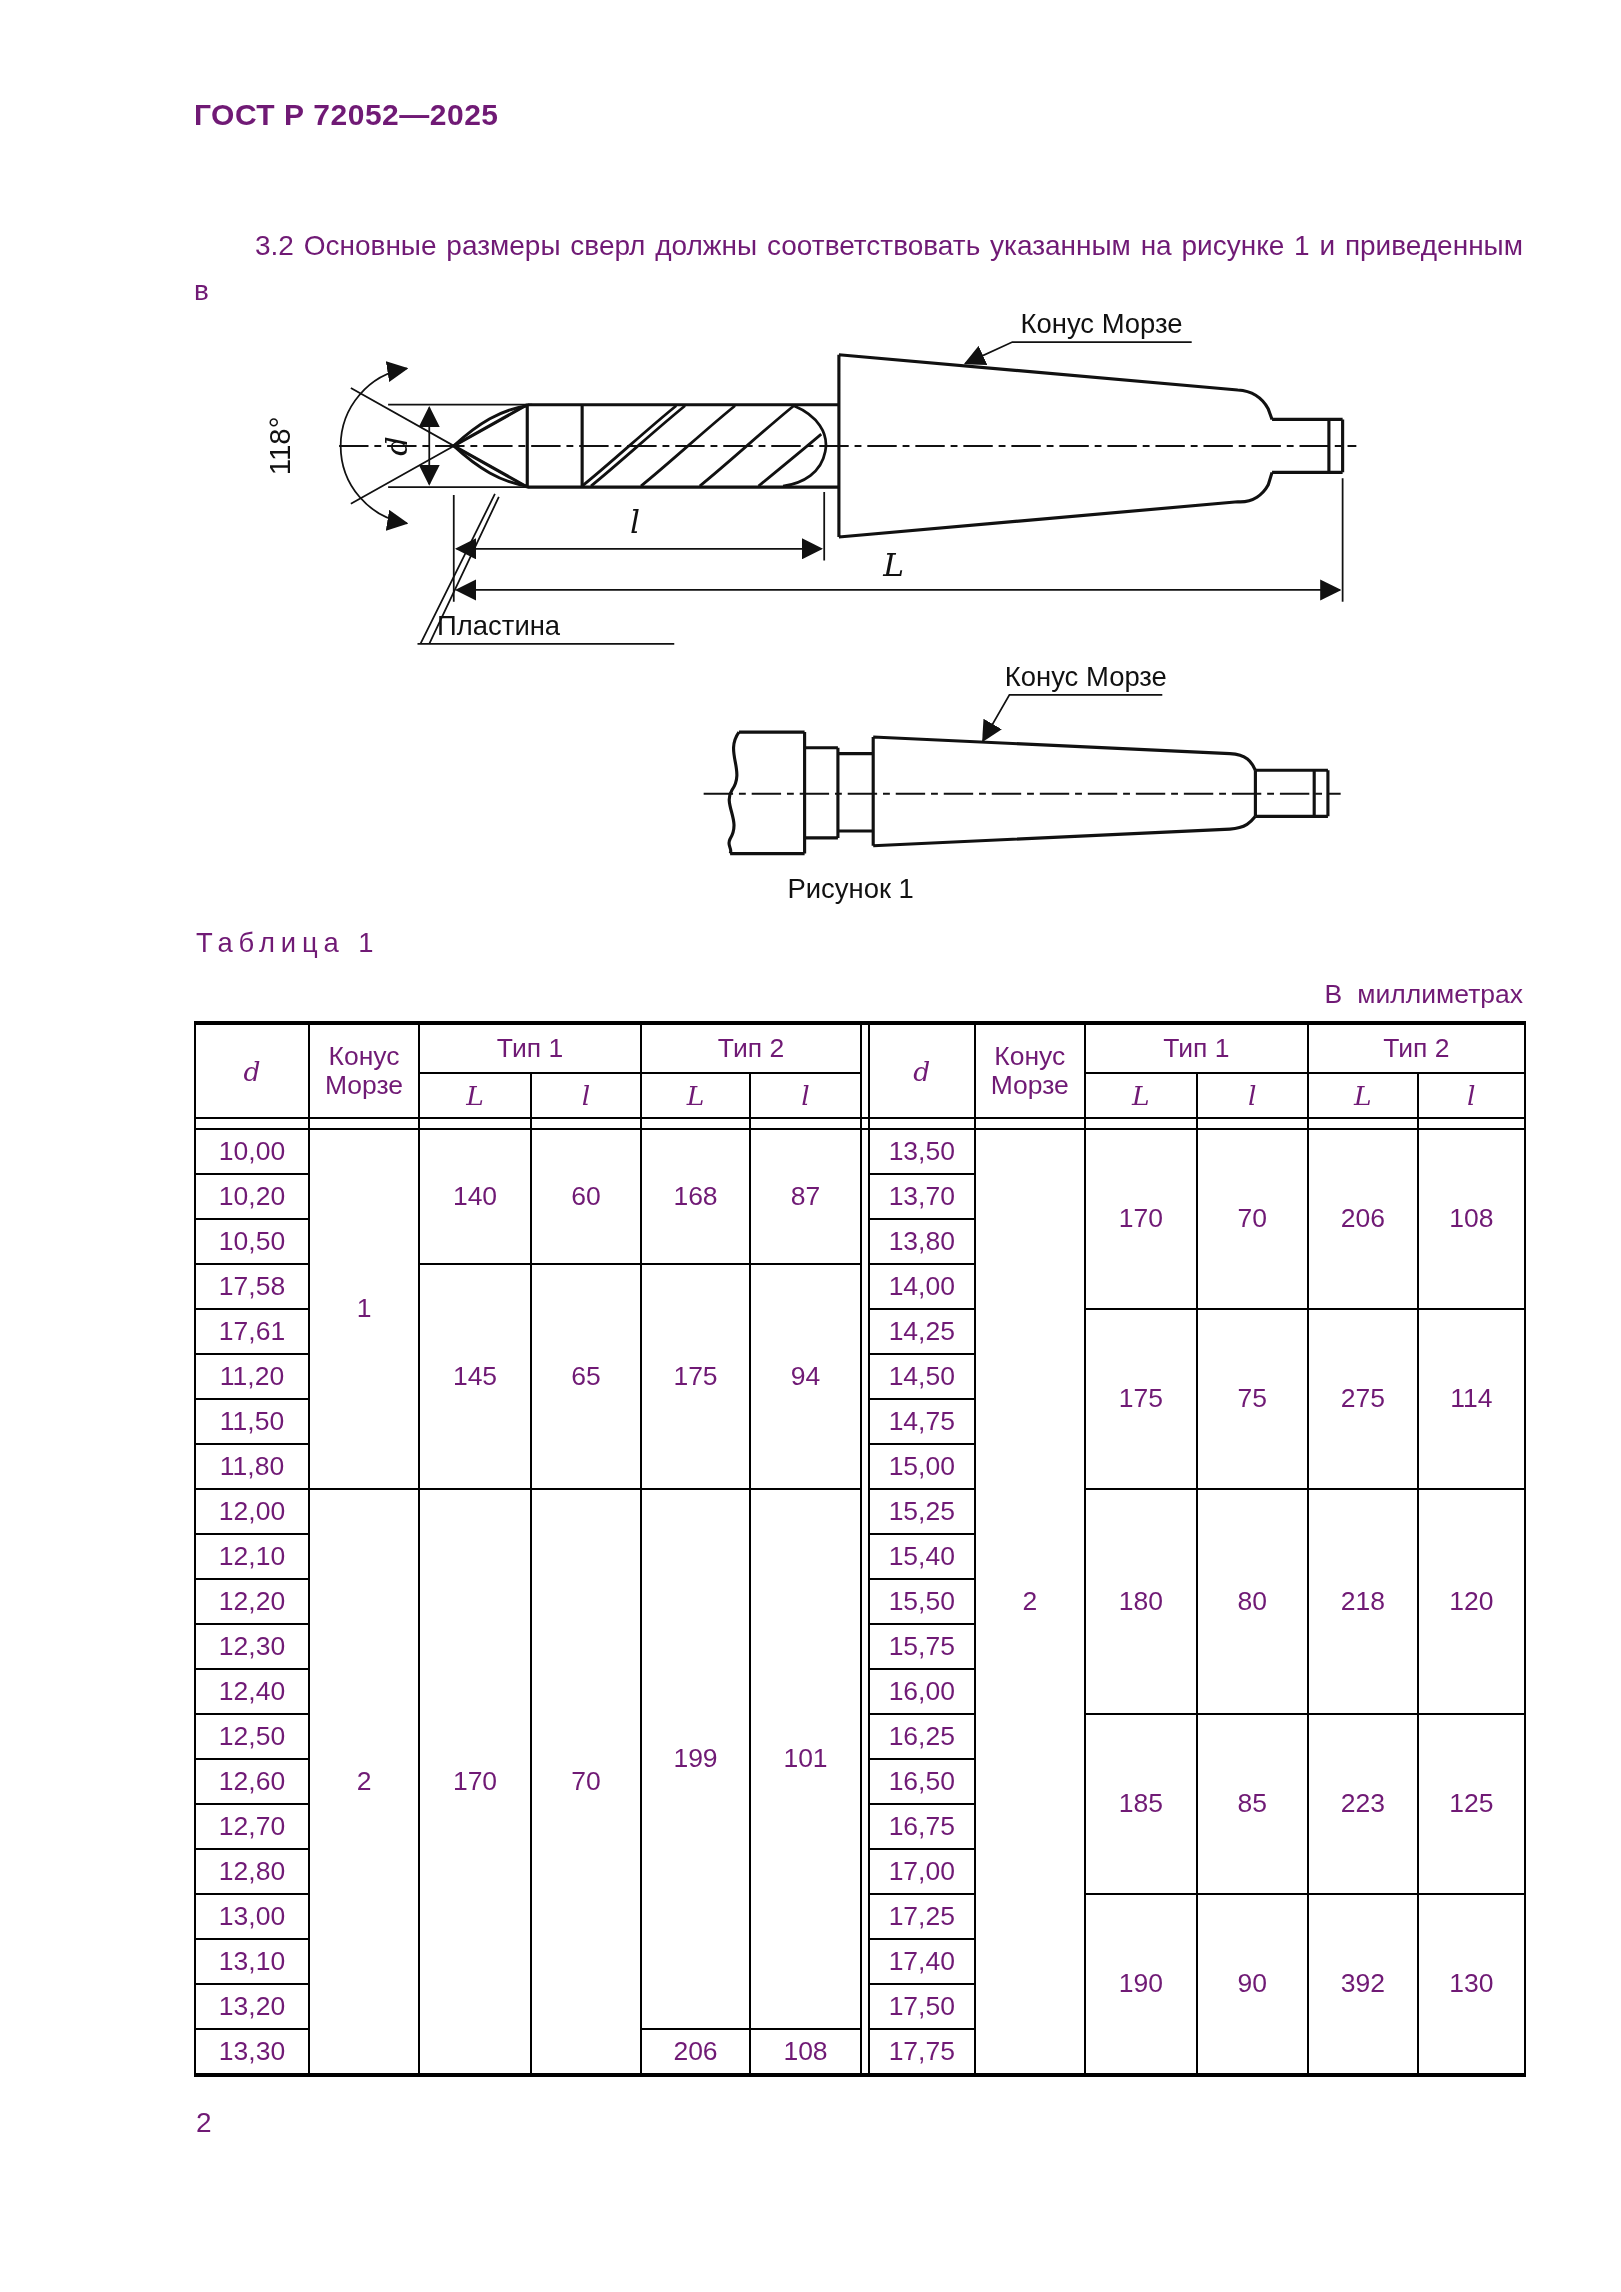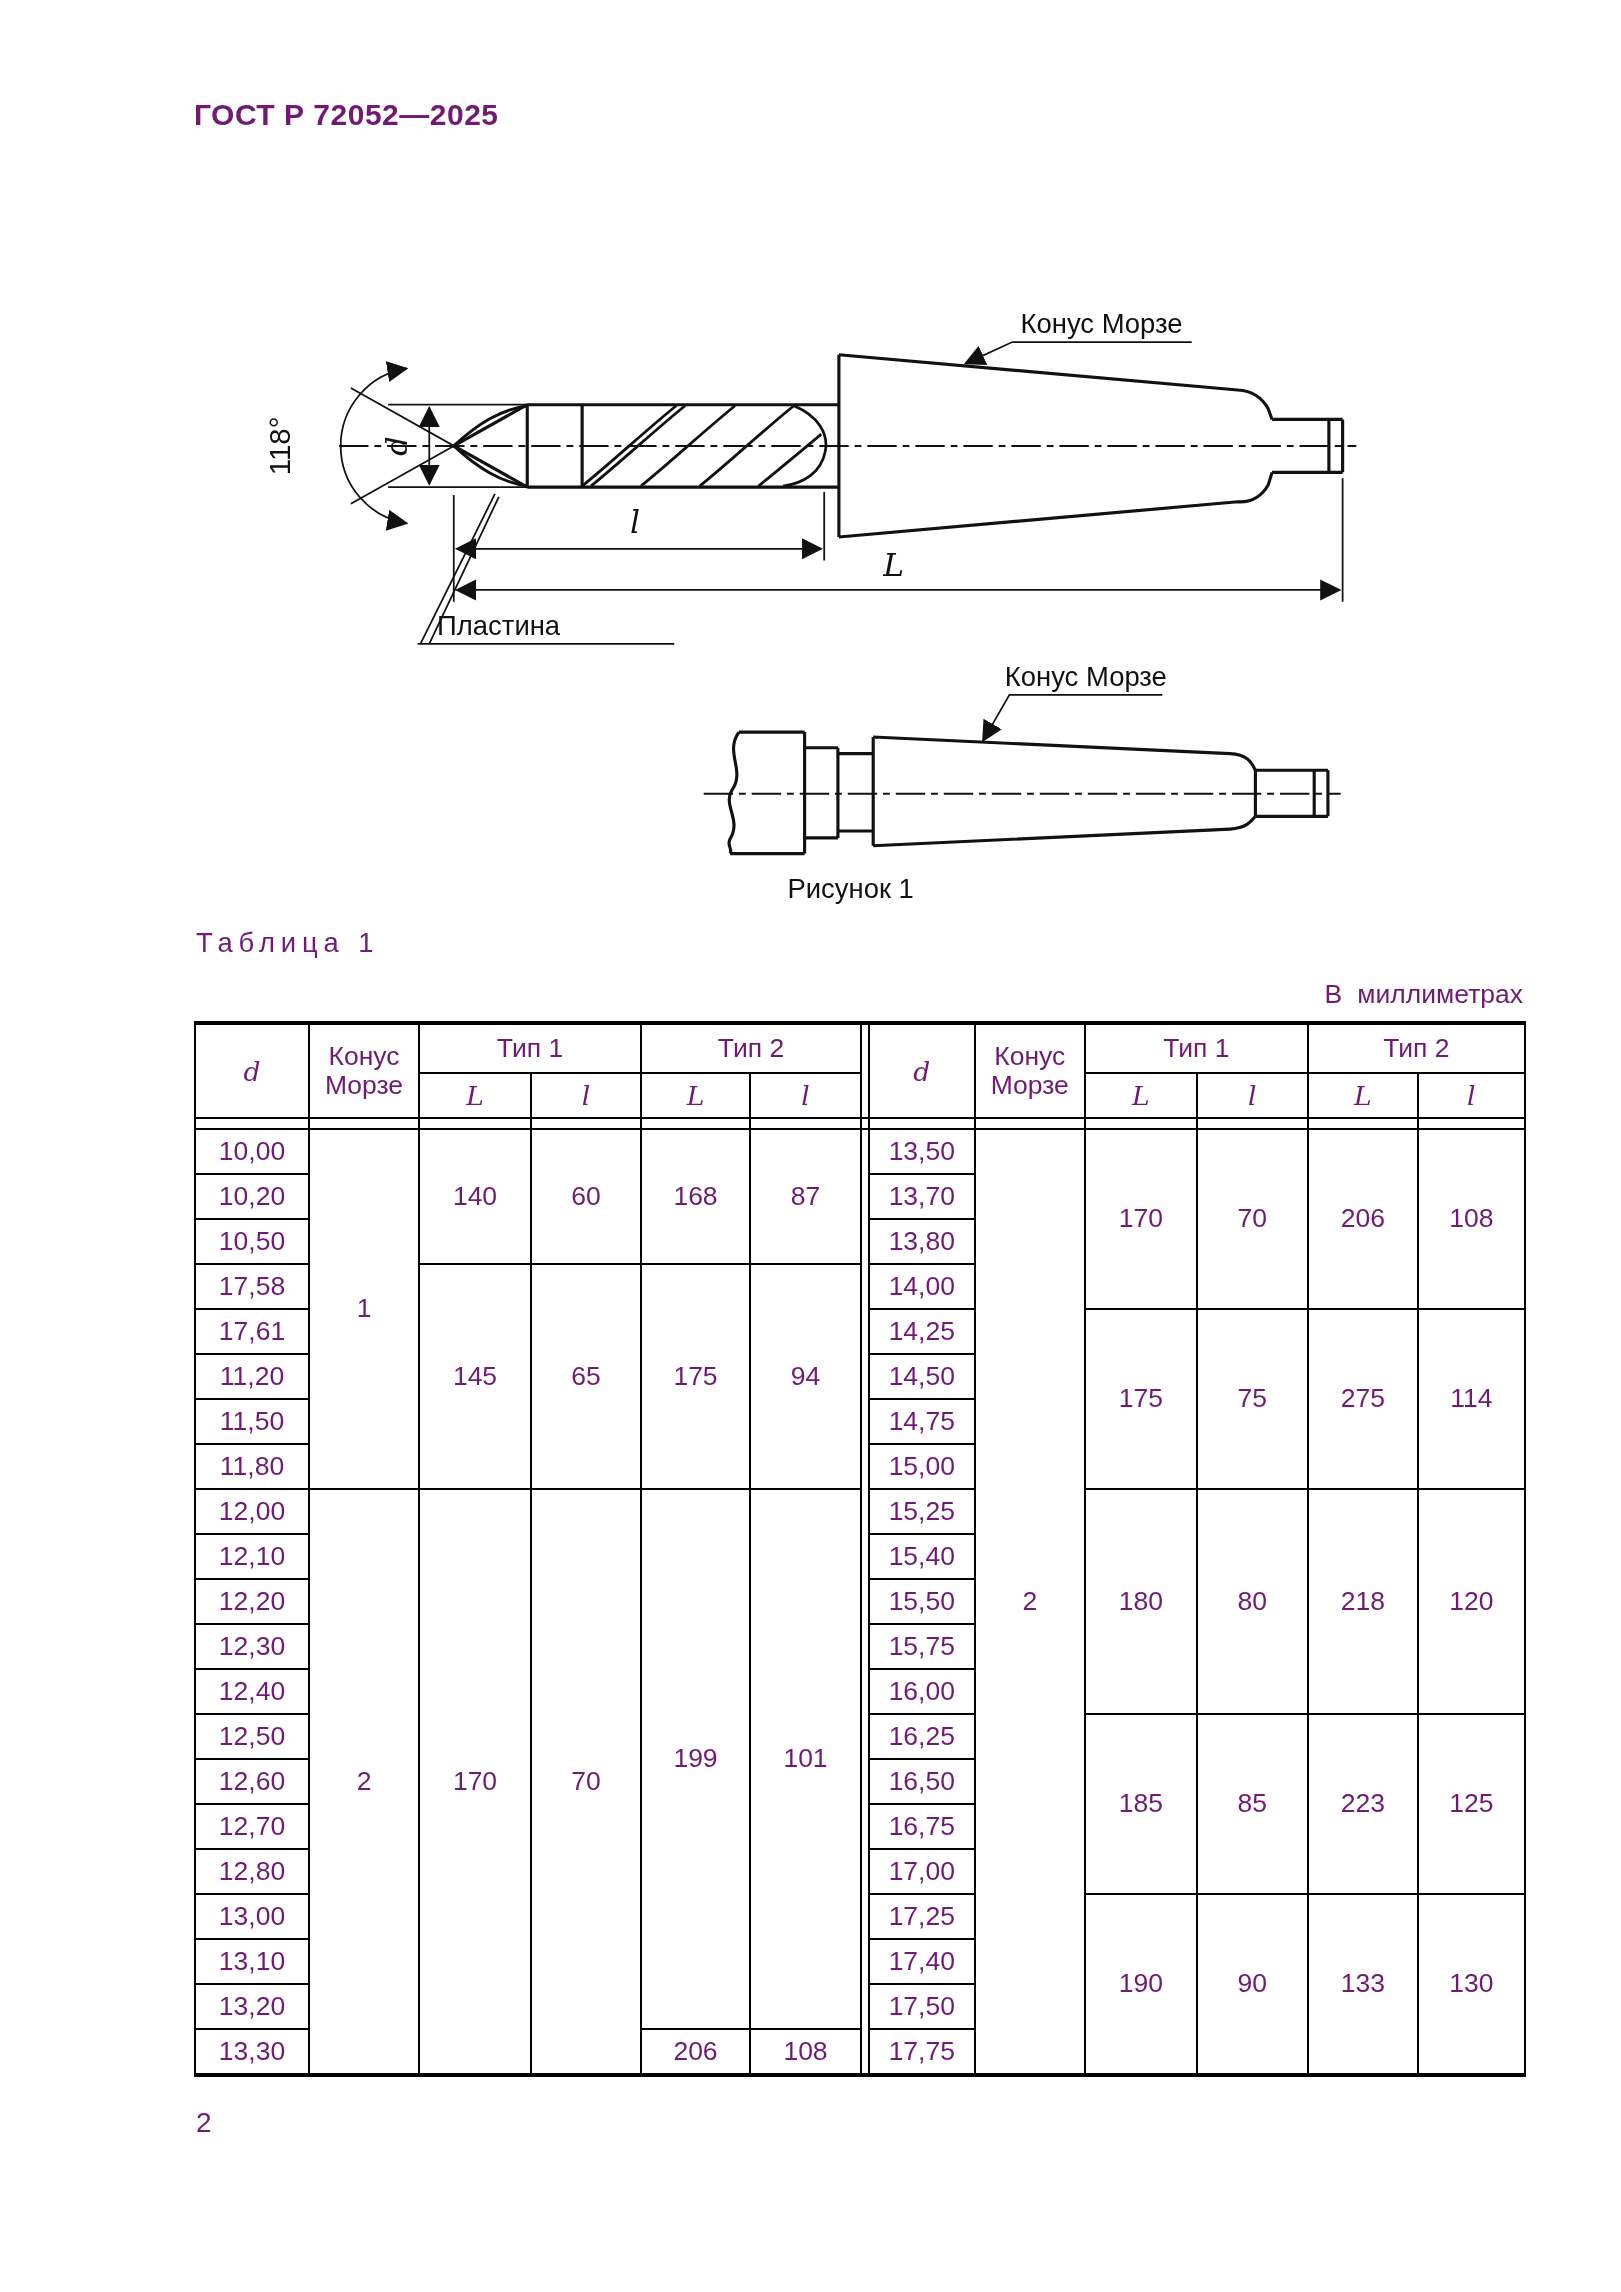--- a/index.html
+++ b/index.html
@@ -28,20 +28,21 @@
   .pagenum{position:absolute;left:196px;top:2107px;font-size:28px;}
 </style>
 </head>
 <body>
 
 <div class="page">
 
   <div class="doc-header">ГОСТ Р 72052—2025</div>
 
   <div class="para">
+    <div class="jline">3.2 Основные размеры сверл должны соответствовать указанным на рисунке 1 и приведенным в</div>
   </div>
 
   <svg class="figure" width="1333" height="637" viewBox="0 0 1360 650">
     <defs>
       <marker id="arr" viewBox="0 0 10 10" refX="9.2" refY="5" markerWidth="12" markerHeight="12" orient="auto-start-reverse">
         <path d="M0,0 L10,5 L0,10 z" fill="#111"></path>
       </marker>
     </defs>
 
     <g stroke="#111" fill="none">
@@ -267,21 +268,21 @@
         </tr>
         <tr>
           <td class="dcell">12,80</td>
           <td class="dcell">17,00</td>
         </tr>
         <tr>
           <td class="dcell">13,00</td>
           <td class="dcell">17,25</td>
           <td rowspan="4">190</td>
           <td rowspan="4">90</td>
-          <td rowspan="4">133</td>
+          <td rowspan="4">392</td>
           <td rowspan="4">130</td>
         </tr>
         <tr>
           <td class="dcell">13,10</td>
           <td class="dcell">17,40</td>
         </tr>
         <tr>
           <td class="dcell">13,20</td>
           <td class="dcell">17,50</td>
         </tr>

